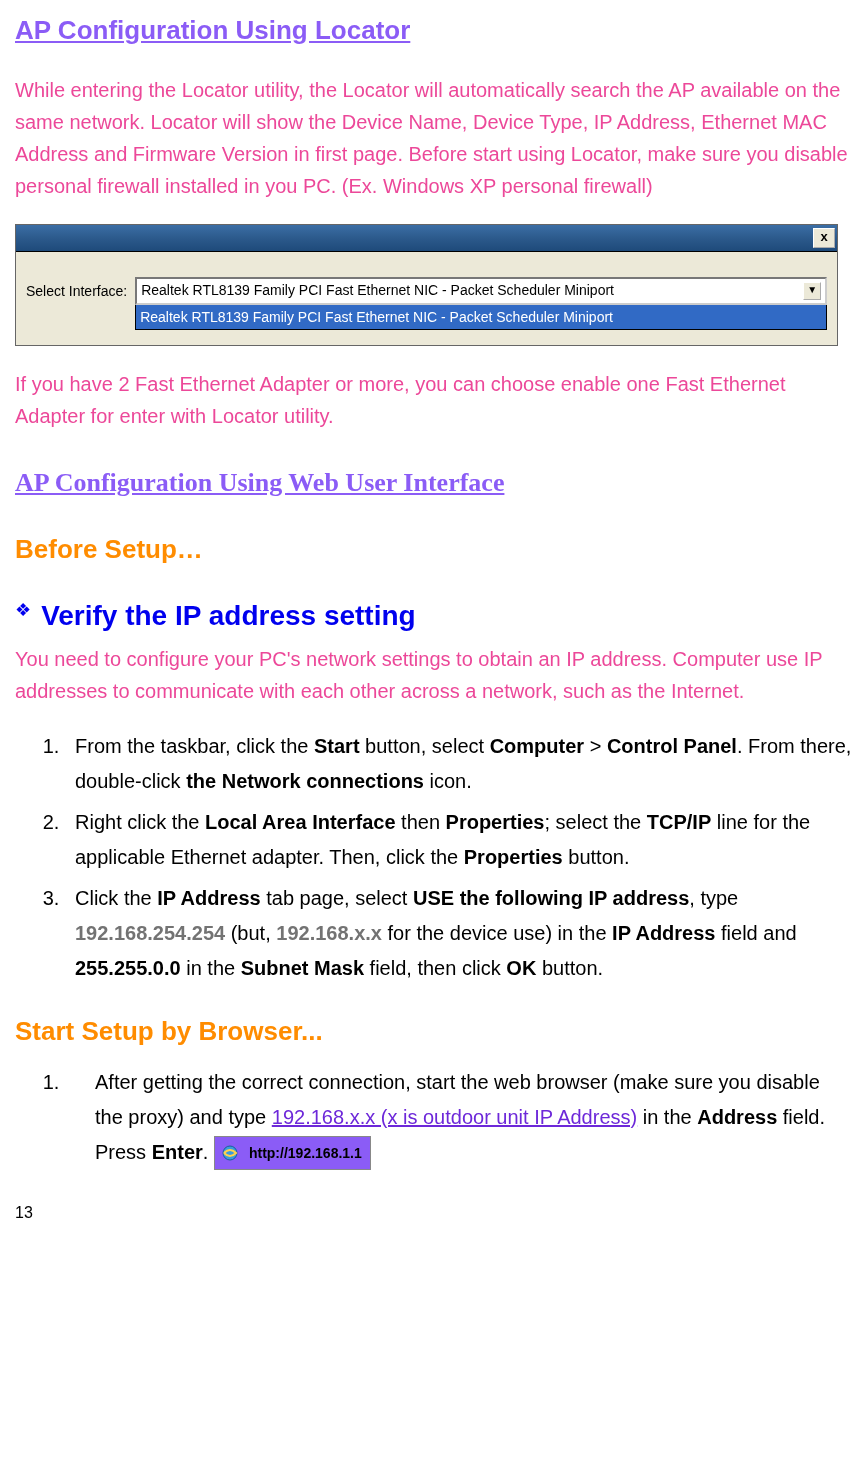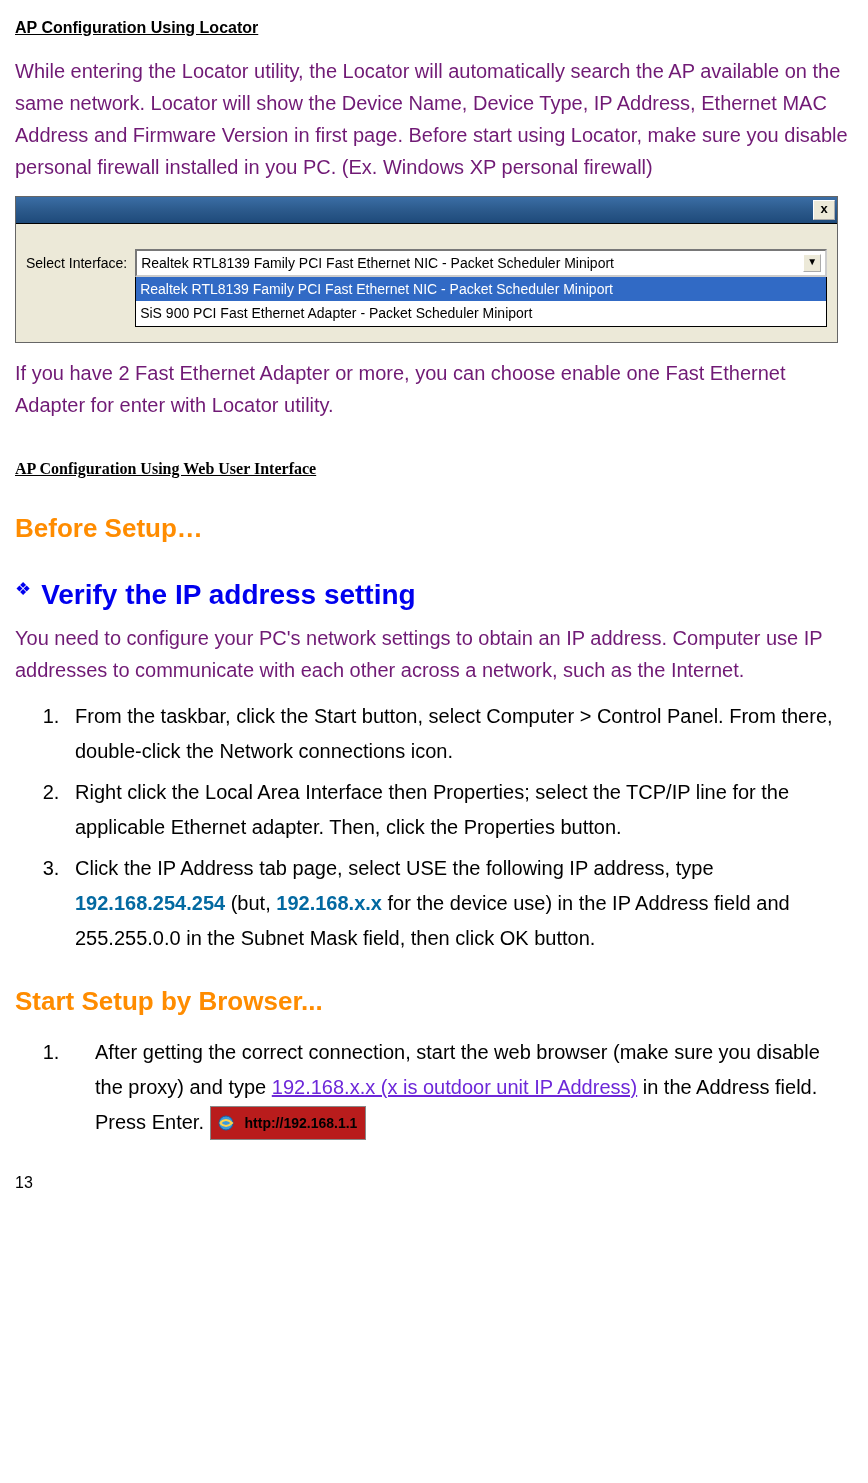--- a/index.html
+++ b/index.html
@@ -6,29 +6,29 @@
       font-family: Arial, Helvetica, sans-serif;
       max-width: 868px;
       margin: 0 auto;
       padding: 10px 15px;
       background: white;
       color: black;
       font-size: 20px;
       line-height: 1.6;
     }
     .heading-link {
-      color: #000000;
+      color: #8b5cf6;
       text-decoration: underline;
       font-weight: bold;
-      font-size: 16px;
+      font-size: 26px;
     }
     .body-text {
-      color: #701a75;
+      color: #ec4899;
       font-size: 20px;
-      margin: 13px 0;
+      margin: 22px 0;
     }
     .orange-heading {
       color: #FF8C00;
       font-weight: bold;
       font-size: 26px;
       margin-top: 25px;
       margin-bottom: 12px;
     }
     .blue-subheading {
       color: #0000EE;
@@ -43,22 +43,22 @@
     }
     ol {
       padding-left: 50px;
       margin: 8px 0;
     }
     ol li {
       padding-left: 10px;
       margin-bottom: 6px;
       line-height: 1.75;
     }
-    .bold { font-weight: normal; }
-    .red-bold { color: #0369a1; font-weight: bold; }
+    .bold { font-weight: bold; }
+    .red-bold { color: #737373; font-weight: bold; }
     .red-underline-bold { color: #6d28d9; font-weight: normal; text-decoration: underline; }
     .page-number {
       font-size: 16px;
       margin-top: 30px;
     }
     
     .win-dialog {
       border: 1px solid #666;
       width: 98%;
       background: #ECE9D8;
@@ -129,21 +129,21 @@
     }
     .win-option.highlight {
       background: #316AC5;
       color: white;
     }
     
     .ie-bar {
       display: inline-flex;
       align-items: center;
       border: 1px solid #888;
-      background: #b91c1c;
+      background: #8b5cf6;
       padding: 2px;
       vertical-align: middle;
       font-family: Tahoma, sans-serif;
       font-size: 14px;
       height: 28px;
     }
     .ie-icon {
       width: 18px;
       height: 18px;
       margin: 0 4px;
@@ -170,21 +170,20 @@
   </div>
   <div class="win-body">
     <div class="win-label">Select Interface:</div>
     <div class="win-select">
       <div class="win-select-current">
         <span>Realtek RTL8139 Family PCI Fast Ethernet NIC - Packet Scheduler Miniport</span>
         <span class="win-arrow">▼</span>
       </div>
       <div class="win-dropdown">
         <div class="win-option highlight">Realtek RTL8139 Family PCI Fast Ethernet NIC - Packet Scheduler Miniport</div>
-        <div class="win-option">SiS 900 PCI Fast Ethernet Adapter - Packet Scheduler Miniport</div>
       </div>
     </div>
   </div>
 </div>
 
 <p class="body-text">If you have 2 Fast Ethernet Adapter or more, you can choose enable one Fast Ethernet Adapter for enter with Locator utility.</p>
 
 <div style="margin-top:30px;font-family:Liberation Serif, serif;"><a class="heading-link">AP Configuration Using Web User Interface</a></div>
 
 <div class="orange-heading">Before Setup…</div>

